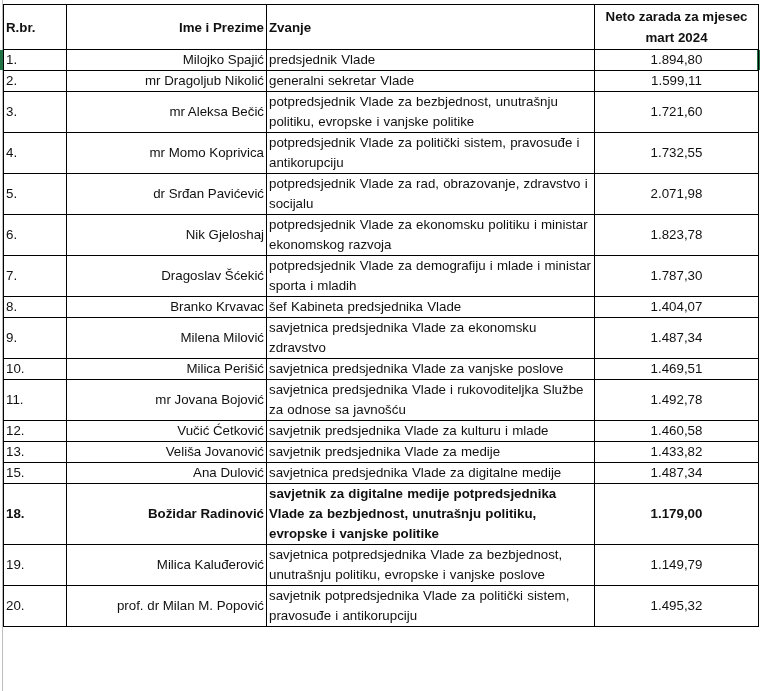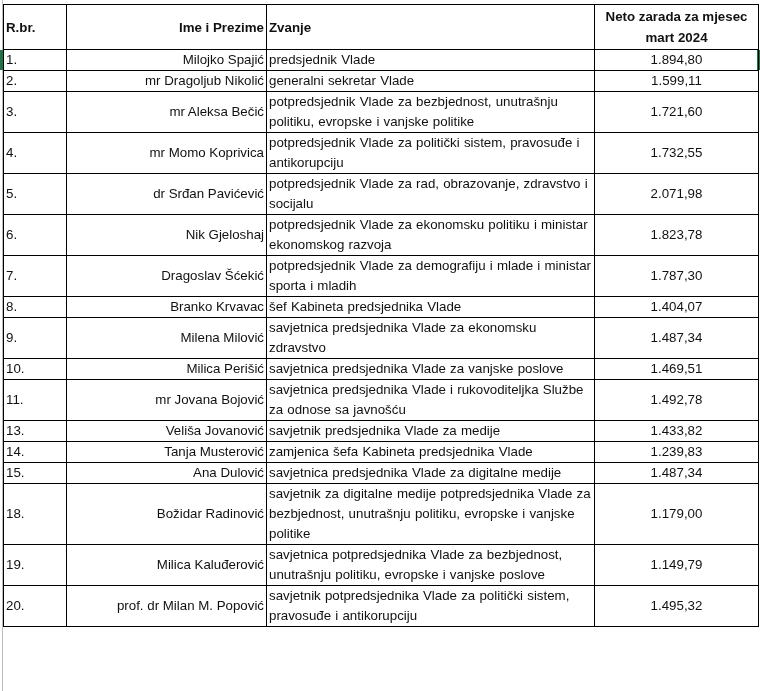--- a/index.html
+++ b/index.html
@@ -48,21 +48,21 @@
   th.c-no, td.c-no { text-align: left; }
   th.c-name, td.c-name { text-align: right; }
   th.c-title, td.c-title { text-align: left; margin-left: 16px; }
   th.c-amt, td.c-amt { text-align: center; margin-top: 28px; }
   col.w-no { width: 63px; }
   col.w-name { width: 200px; }
   col.w-title { width: 328px; }
   col.w-amt { width: 164px; }
   tr.lines-1 td { height: 19px; }
   tr.lines-2 td { height: 39px; }
-  tr.lines-3 td { height: 59px; }
+  tr.lines-3 td { height: 59px; font-weight: bold; }
   td.c-title { white-space: normal; word-spacing: 0.5px; }
   .sel-marker {
     position: absolute;
     width: 3px;
     background: #217346;
   }
   .sel-left { left: 0; top: 50px; height: 20px; }
   .sel-right { left: 757px; top: 50px; height: 20px; }
 </style>
 </head>
@@ -149,30 +149,30 @@
           <td class="c-title">savjetnica predsjednika Vlade za vanjske poslove</td>
           <td class="c-amt">1.469,51</td>
         </tr>
         <tr class="lines-2">
           <td class="c-no">11.</td>
           <td class="c-name">mr Jovana Bojović</td>
           <td class="c-title">savjetnica predsjednika Vlade i rukovoditeljka Službe za odnose sa javnošću</td>
           <td class="c-amt">1.492,78</td>
         </tr>
         <tr class="lines-1">
+          <td class="c-no">12.</td>
+          <td class="c-name">Vučić Ćetković</td>
+          <td class="c-title">savjetnik predsjednika Vlade za kulturu i mlade</td>
+          <td class="c-amt">1.460,58</td>
+        </tr>
+        <tr class="lines-1">
           <td class="c-no">13.</td>
           <td class="c-name">Veliša Jovanović</td>
           <td class="c-title">savjetnik predsjednika Vlade za medije</td>
           <td class="c-amt">1.433,82</td>
-        </tr>
-        <tr class="lines-1">
-          <td class="c-no">14.</td>
-          <td class="c-name">Tanja Musterović</td>
-          <td class="c-title">zamjenica šefa Kabineta predsjednika Vlade</td>
-          <td class="c-amt">1.239,83</td>
         </tr>
         <tr class="lines-1">
           <td class="c-no">15.</td>
           <td class="c-name">Ana Dulović</td>
           <td class="c-title">savjetnica predsjednika Vlade za digitalne medije</td>
           <td class="c-amt">1.487,34</td>
         </tr>
         <tr class="lines-3">
           <td class="c-no">18.</td>
           <td class="c-name">Božidar Radinović</td>

